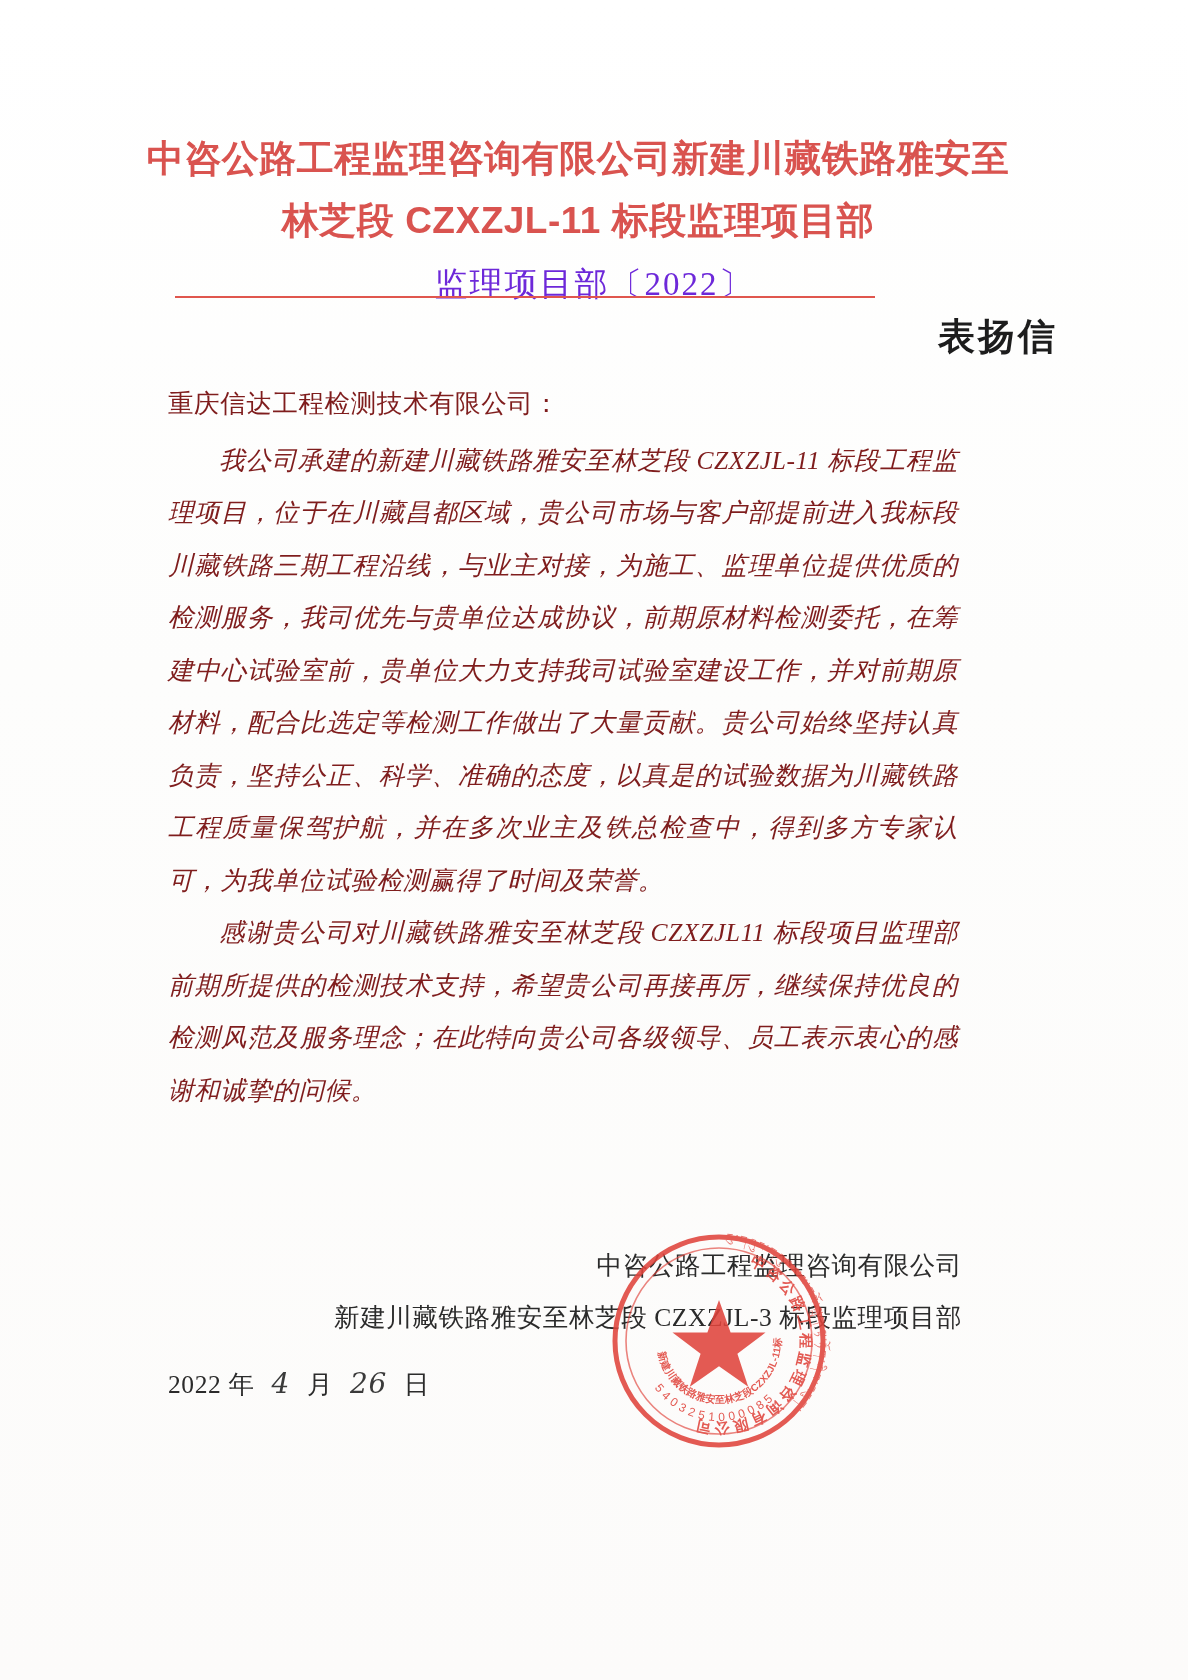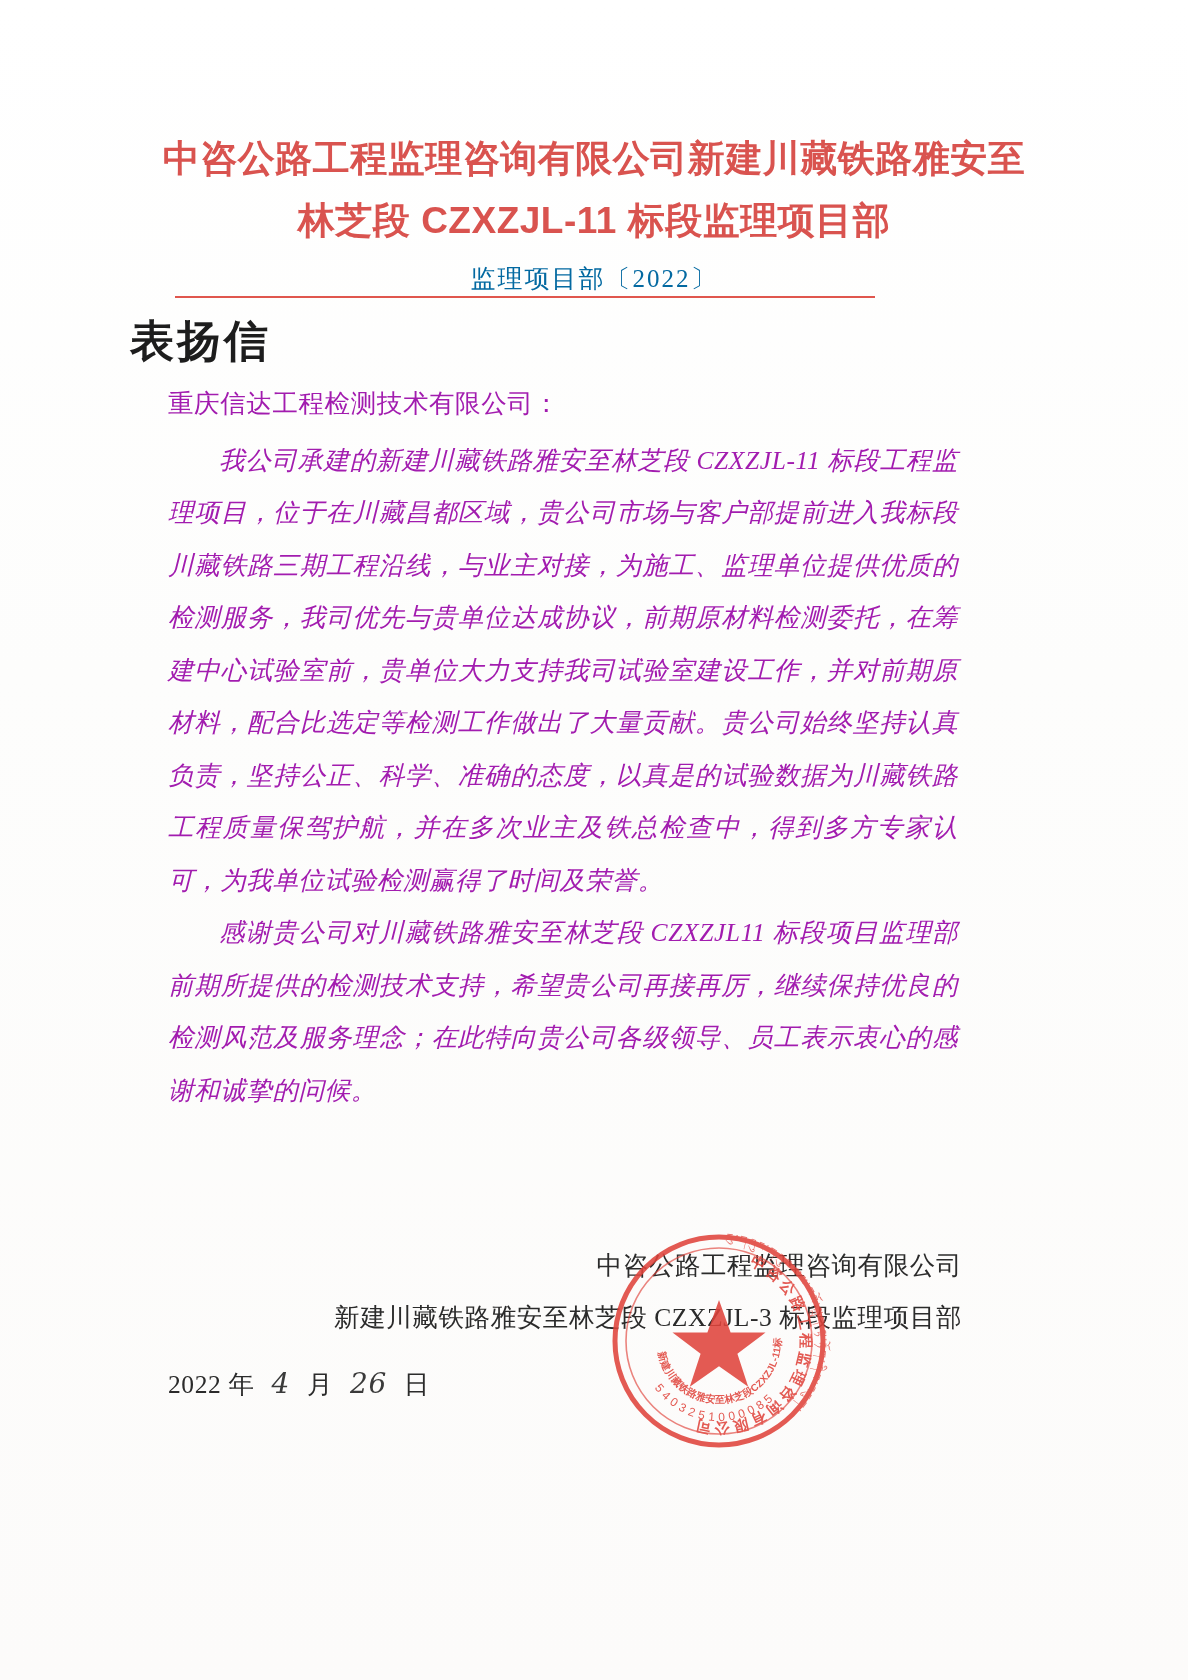--- a/index.html
+++ b/index.html
@@ -24,75 +24,75 @@
     left: 0; top: 0;
     width: 1188px;
     height: 1680px;
     background:
       linear-gradient(180deg, #ffffff 0%, #fdfdfc 40%, #fcfbfa 100%);
   }
 
   
   .letterhead {
     position: absolute;
-    left: 130px;
+    left: 114px;
     top: 128px;
     width: 928px;
     text-align: center;
   }
   .lh-line {
     font-family: "Liberation Sans", "DejaVu Sans", sans-serif;
     color: #d9534f;
     font-size: 37px;
     font-weight: 700;
     letter-spacing: 0.5px;
     line-height: 62px;
     white-space: nowrap;
   }
   .doc-number {
     position: absolute;
     left: 130px;
     top: 262px;
     width: 928px;
     text-align: center;
-    color: #0369a1;
-    font-family: "Liberation Serif", "DejaVu Serif", serif;
-    font-size: 25px;
+    color: #6d28d9;
+    font-family: "Liberation Serif", "DejaVu Serif", serif;
+    font-size: 33px;
     letter-spacing: 2px;
   }
   .red-rule {
     position: absolute;
     left: 175px;
     top: 296px;
     width: 700px;
     height: 2px;
     background: #e0564e;
   }
 
   
   .doc-title {
     position: absolute;
     left: 130px;
     top: 312px;
     width: 928px;
-    text-align: left;
+    text-align: right;
     color: #1d1d1d;
     font-family: "Liberation Sans", "DejaVu Sans", sans-serif;
     font-weight: 700;
-    font-size: 44px;
+    font-size: 37px;
     letter-spacing: 3px;
   }
 
   
   .body-block {
     position: absolute;
     left: 168px;
     top: 378px;
     width: 790px;
-    color: #a21caf;
+    color: #7f1d1d;
     font-family: "Liberation Serif", "DejaVu Serif", serif;
     font-size: 25.5px;
     line-height: 52.5px;
     letter-spacing: 0.6px;
   }
   .salutation {
     margin: 0 0 4px 0;
     white-space: nowrap;
   }
   .para {

